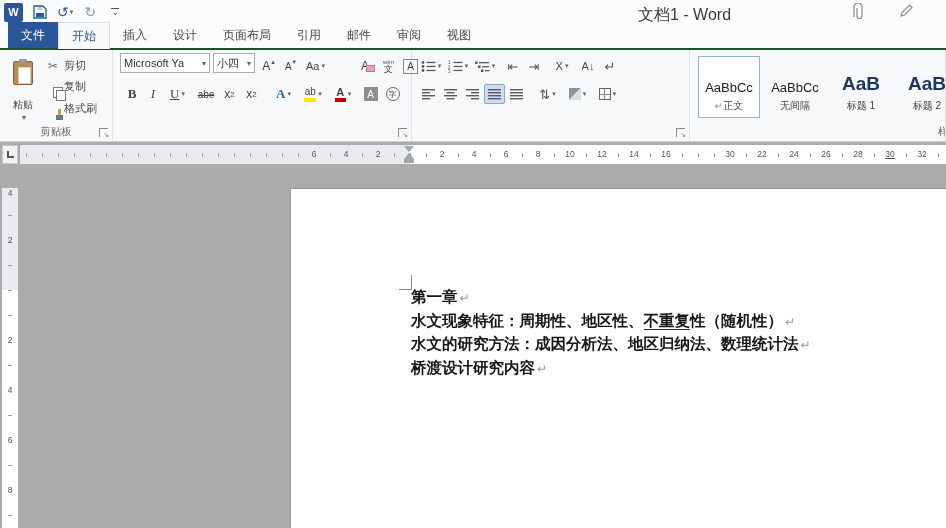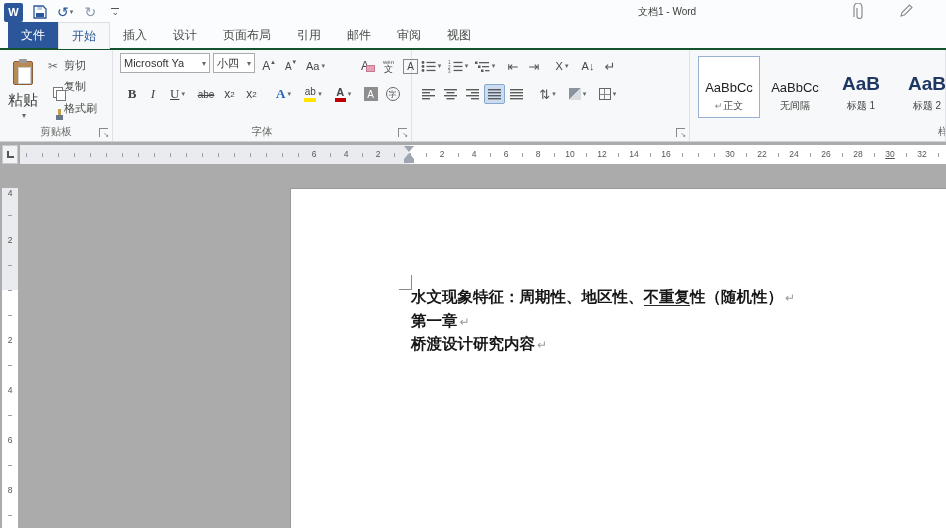--- a/index.html
+++ b/index.html
@@ -11,21 +11,21 @@
   .qat { position:absolute; left:4px; top:0; height:24px; display:flex; align-items:center; gap:9px; }
   .logo { width:19px; height:19px; background:#2B579A; color:#fff; font-weight:bold; font-size:11px;
           display:flex; align-items:center; justify-content:center; border-radius:2px; }
   .qbtn { display:flex; align-items:center; justify-content:center; height:20px; min-width:16px; }
   .undo { color:#2B579A; font-size:14px; }
   .redo { color:#8E99AE; font-size:14px; }
   .qdd { font-size:7px; color:#666; margin-left:1px; }
   .cust { display:flex; flex-direction:column; align-items:center; color:#555; }
   .cust .bar { width:8px; height:1px; background:#555; margin-bottom:-1px; }
   .cust .chev { font-size:9px; line-height:8px; }
-  .win-title { position:absolute; left:638px; top:5px; font-size:10px; color:#3B3B3B; }
+  .win-title { position:absolute; left:638px; top:5px; font-size:16px; color:#3B3B3B; }
   .deco { position:absolute; top:3px; }
 
   
   .tabrow { position:absolute; top:24px; left:0; right:0; height:26px; background:#FBFCFD;
             border-bottom:2px solid #14532d; display:flex; align-items:flex-end; }
   .tab { height:26px; line-height:26px; padding:0 13px; font-size:12px; color:#4A4A4A; cursor:default; }
   .tab.file { background:#2B579A; color:#fff; margin-left:8px; }
   .tab.active { background:#F7F8F9; color:#2B579A; border:1px solid #DDE0E3; border-bottom:none;
                 margin-bottom:-1px; height:27px; }
 
@@ -42,21 +42,21 @@
   .launcher { position:absolute; right:4px; bottom:4px; width:9px; height:9px;
               border-left:1px solid #8a8a8a; border-top:1px solid #8a8a8a; }
   .launcher i { font-style:normal; font-size:7px; color:#777; position:absolute; right:-1px; bottom:-2px; }
 
   
   .paste-btn { position:absolute; left:3px; top:4px; width:40px; height:80px; display:flex;
                flex-direction:column; align-items:center; padding-top:6px; border:1px solid transparent; }
   .clip-ic { width:20px; height:24px; background:#BA8A56; border:1px solid #8A5F35; border-radius:2px; position:relative; }
   .clip-ic::before { content:''; position:absolute; top:-3px; left:5px; width:8px; height:4px; background:#9a9a9a; border-radius:1px; }
   .clip-ic::after { content:''; position:absolute; left:4px; top:5px; width:11px; height:15px; background:#fff; border:1px solid #cfcfcf; }
-  .paste-btn .lab { font-size:15px; color:#444; margin-top:6px; }
+  .paste-btn .lab { font-size:10px; color:#444; margin-top:13px; }
   .paste-btn .dd { font-size:8px; color:#666; margin-top:1px; }
   .sbtns { position:absolute; left:46px; top:6px; right:2px; }
   .sbtn { position:absolute; left:0; display:flex; align-items:center; gap:4px; font-size:11px; color:#4a4a4a; height:19px; }
   .si { font-size:12px; color:#666; width:14px; text-align:center; }
   .copy-ic { position:relative; width:13px; height:13px; }
   .copy-ic::before,.copy-ic::after { content:''; position:absolute; width:8px; height:9px; background:#fff; border:1px solid #7a7a7a; }
   .copy-ic::before { left:0; top:0; } .copy-ic::after { left:3px; top:3px; }
   .paint-ic { position:relative; width:13px; height:13px; }
   .paint-ic::before { content:''; position:absolute; left:5px; top:0; width:3px; height:6px; background:#C89F4B; }
   .paint-ic::after { content:''; position:absolute; left:3px; top:6px; width:7px; height:5px; background:#66788C; }
@@ -291,21 +291,20 @@
           </span>
           <span class="dd">▾</span>
         </span>
       <span class="b" style="left:247px;width:21px;">
           <span class="shade-a">A</span>
         </span>
       <span class="b" style="left:269px;width:21px;">
           <span class="enc">字</span>
         </span>
     </div>
-    <div class="grp-label">字体</div>
     <span class="launcher">
         <i>↘</i>
       </span>
   </div>
 
   <div class="grp g-para">
     <div class="r1">
       <span class="b" style="left:6px;width:26px;">
         <svg width="15" height="13">
             <g fill="#5a5a5a">
@@ -487,18 +486,19 @@
     <span class="vn m" style="top:47px;">2</span>
     <span class="vn" style="top:147px;">2</span>
     <span class="vn" style="top:197px;">4</span>
     <span class="vn" style="top:247px;">6</span>
     <span class="vn" style="top:297px;">8</span>
   </div>
   <div class="page">
     <span class="bound-v"></span>
     <span class="bound-h"></span>
     <div class="doc">
+      <div class="dl"><span>第一章</span><span class="mk">↵</span></div>
       <div class="dl"><span>水文现象特征：周期性、地区性、</span><span class="us">不重复</span><span>性（随机性）</span><span class="mk">↵</span></div>
-      <div class="dl"><span>第一章</span><span class="mk">↵</span></div>
+      <div class="dl"><span>水文的研究方法：成因分析法、地区归纳法、数理统计法</span><span class="mk">↵</span></div>
       <div class="dl"><span>桥渡设计研究内容</span><span class="mk">↵</span></div>
     </div>
   </div>
 </div>
 
 </body></html>

